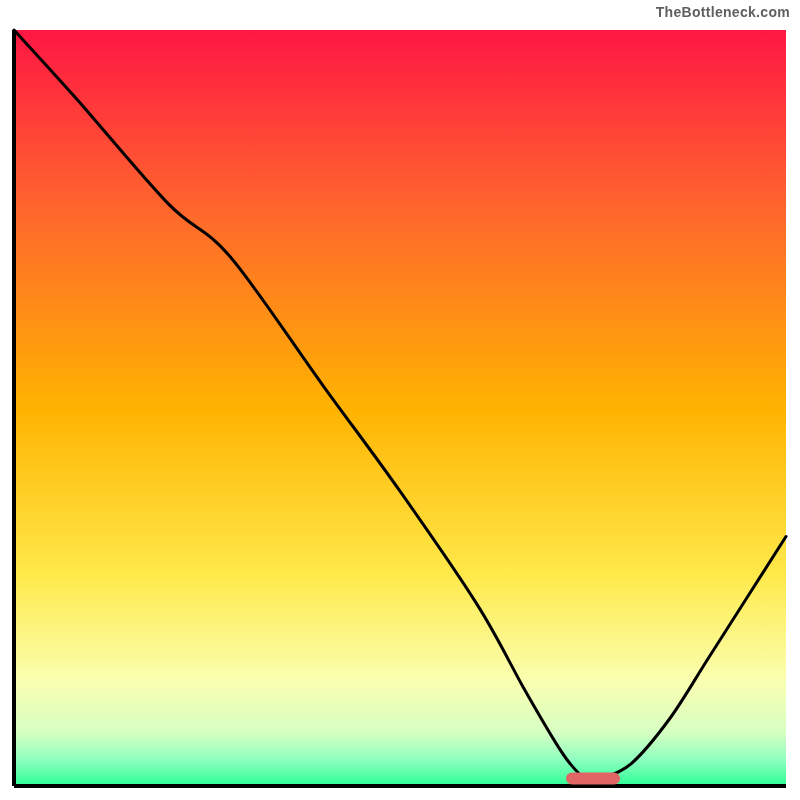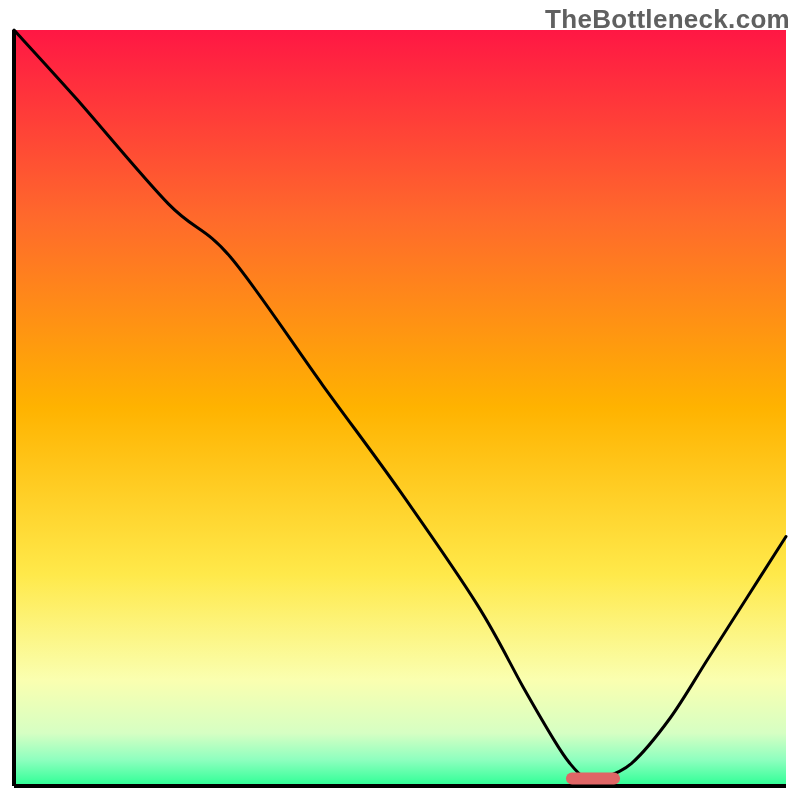--- a/index.html
+++ b/index.html
@@ -13,21 +13,21 @@
   .frame {
     position: relative;
     width: 800px;
     height: 800px;
   }
   .watermark {
     position: absolute;
     top: 4px;
     right: 10px;
     font-family: Arial, Helvetica, sans-serif;
-    font-size: 26px;
+    font-size: 14px;
     font-weight: bold;
     color: #606060;
     letter-spacing: 0.3px;
   }
   svg {
     display: block;
   }
 </style>
 </head>
 <body>

